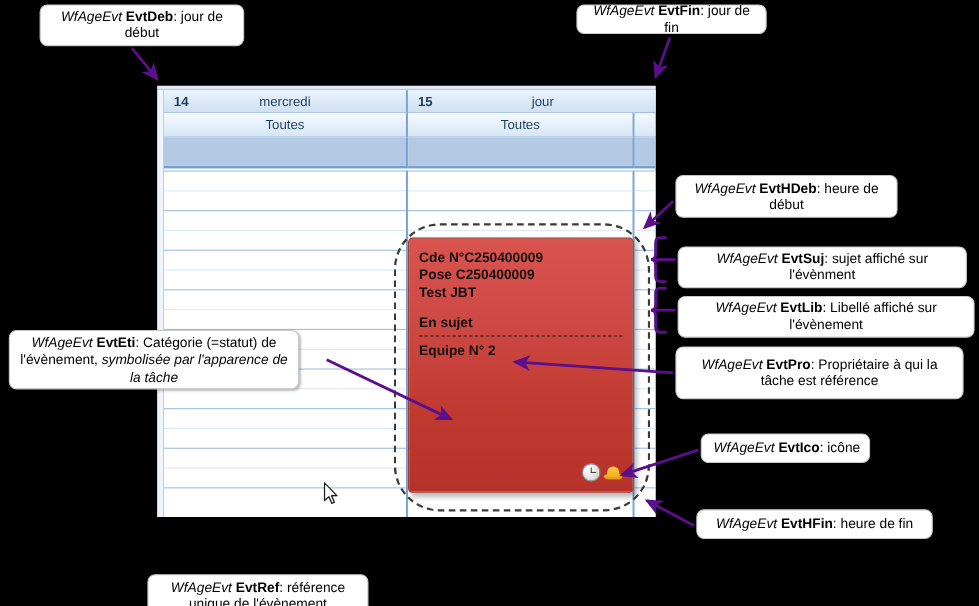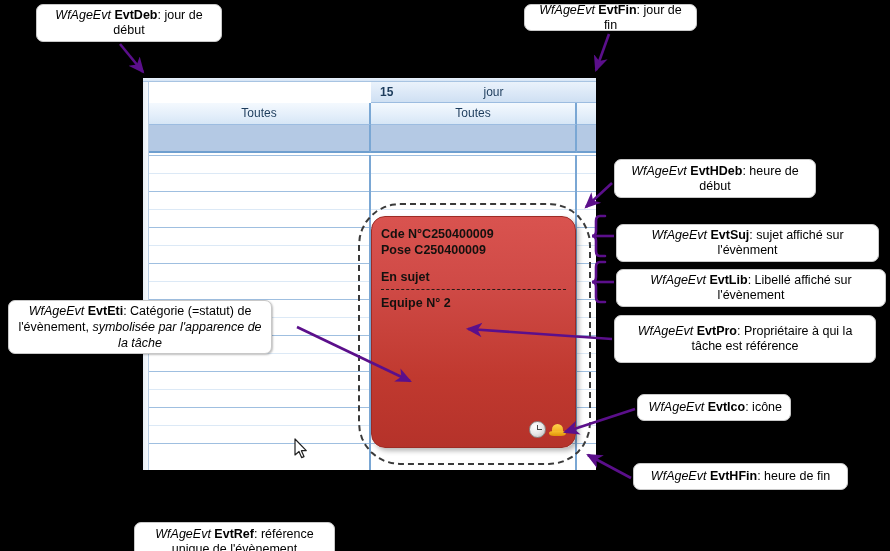--- a/index.html
+++ b/index.html
@@ -109,21 +109,21 @@
     box-sizing: border-box;
   }
 
   
   #event-card {
     position: absolute;
     left: 371px;
     top: 216px;
     width: 205px;
     height: 232px;
-    border-radius: 14px;
+    border-radius: 4px;
     background: linear-gradient(to bottom, #d9534f 0%, #cf4a46 30%, #c0392f 70%, #b5322a 100%);
     border: 1px solid #9d2b24;
     box-shadow: 3px 3px 5px rgba(0,0,0,0.28);
     box-sizing: border-box;
     padding: 9px 9px 0 9px;
     color: #14110f;
     font-size: 12.5px;
     font-weight: bold;
     overflow: hidden;
   }
@@ -227,20 +227,24 @@
     height: 22px;
   }
 </style>
 </head>
 <body>
 
 <div id="calendar">
 
   <div class="cal-topline"></div>
 
+  <div class="day-header" style="left:6px;width:222px;">
+    <span class="daynum">14</span>
+    <span class="dayname">mercredi</span>
+  </div>
   <div class="toutes-row" style="left:6px;width:222px;">
     <span>Toutes</span>
   </div>
   <div class="allday-row" style="left:6px;width:222px;"></div>
   <div class="day-col" style="left:6px;width:222px;">
     <div class="hourline" style="top:0px;"></div>
     <div class="halfline" style="top:18px;"></div>
     <div class="hourline" style="top:36px;"></div>
     <div class="halfline" style="top:54px;"></div>
     <div class="hourline" style="top:72px;"></div>
@@ -310,20 +314,21 @@
   </div>
 
   <div class="gutter-left"></div>
 </div>
 
 <div id="event-outline"></div>
 
 <div id="event-card">
   <div class="line">Cde N°C250400009</div>
   <div class="line">Pose C250400009</div>
+  <div class="line">Test JBT</div>
   <div class="gap"></div>
   <div class="line">En sujet</div>
   <div class="sep"></div>
   <div class="line">Equipe N° 2</div>
 
   <div class="card-icons">
     <span class="icon-clock"></span>
     <span class="icon-hat">
       <span class="dome"></span>
         <span class="brim"></span>

